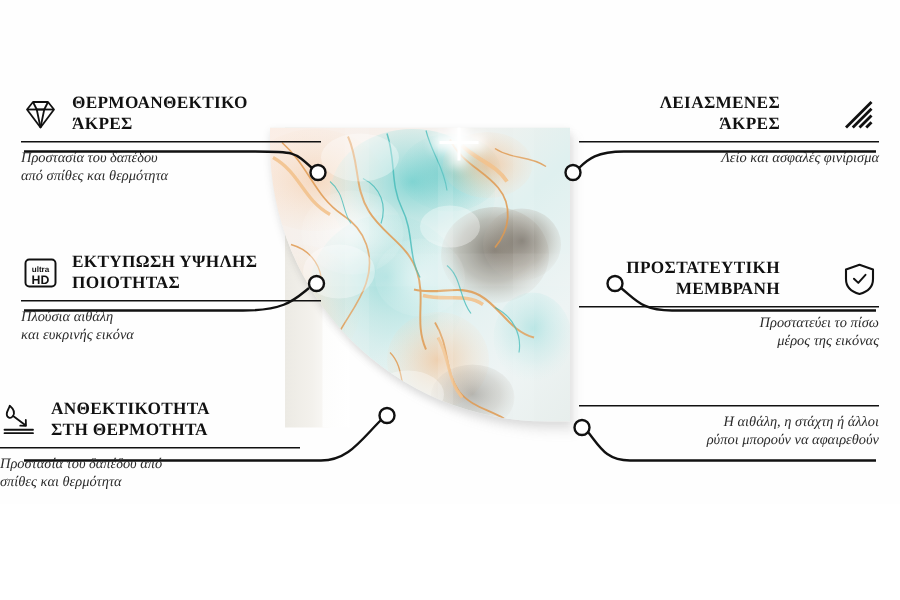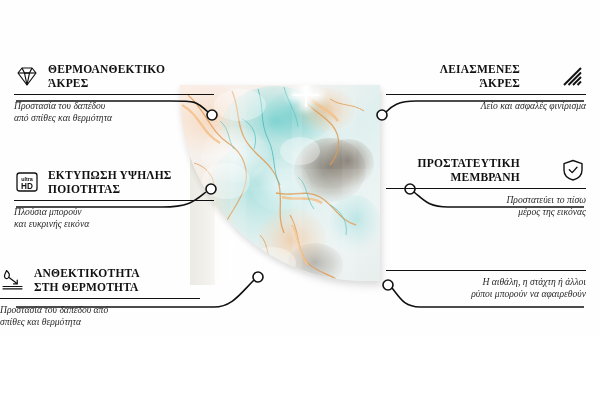--- a/index.html
+++ b/index.html
@@ -67,21 +67,21 @@
     font-size:9.6px;line-height:11.6px;color:#2a2a2a;margin-top:5px;font-style:italic;
   }
   .ico{width:26px;height:24px;flex:0 0 26px;display:block;}
   .ico svg{display:block;width:26px;height:24px;}
 
   
   #f-heat-glass   {left:14px;  top:62px;}
   #f-print        {left:14px;  top:168px;}
   #f-heat-res     {left:0;  top:266px;}
   #f-edges        {left:386px; top:62px;}
-  #f-membrane     {left:386px; top:156px;}
+  #f-membrane     {left:386px; top:172px;}
   #f-cleaning     {left:386px; top:266px;}
 
   
   #links{position:absolute;left:0;top:0;width:600px;height:400px;}
   #links path{fill:none;stroke:#111111;stroke-width:1.6;}
   #links circle{fill:#ffffff;stroke:#111111;stroke-width:1.6;}
 </style>
 </head>
 <body>
 
@@ -240,21 +240,21 @@
           <text x="13" y="19" font-family="Liberation Sans, sans-serif" font-size="8.2" font-weight="700" text-anchor="middle" fill="#111">HD</text>
         </svg>
       </span>
       <span class="title">
         <span>ΕΚΤΥΠΩΣΗ ΥΨΗΛΗΣ</span><br>
         <span>ΠΟΙΟΤΗΤΑΣ</span>
       </span>
     </div>
     <div class="rule"></div>
     <div class="sub">
-      <span>Πλούσια μπορούν</span><br>
+      <span>Πλούσια αιθάλη</span><br>
       <span>και ευκρινής εικόνα</span>
     </div>
   </div>
 
   <div class="feature feat-left" id="f-heat-res">
     <div class="head-row">
       <span class="ico">
         <svg viewBox="0 0 26 24">
           <g fill="none" stroke="#111" stroke-width="1.2" stroke-linejoin="round" stroke-linecap="round">
             <path d="M6.5 2.5 C9.5 5 10 7.5 8.5 9.5 C7 11.5 4.5 10.5 4.5 8 C4.5 6 6 4.5 6.5 2.5 Z"></path>

